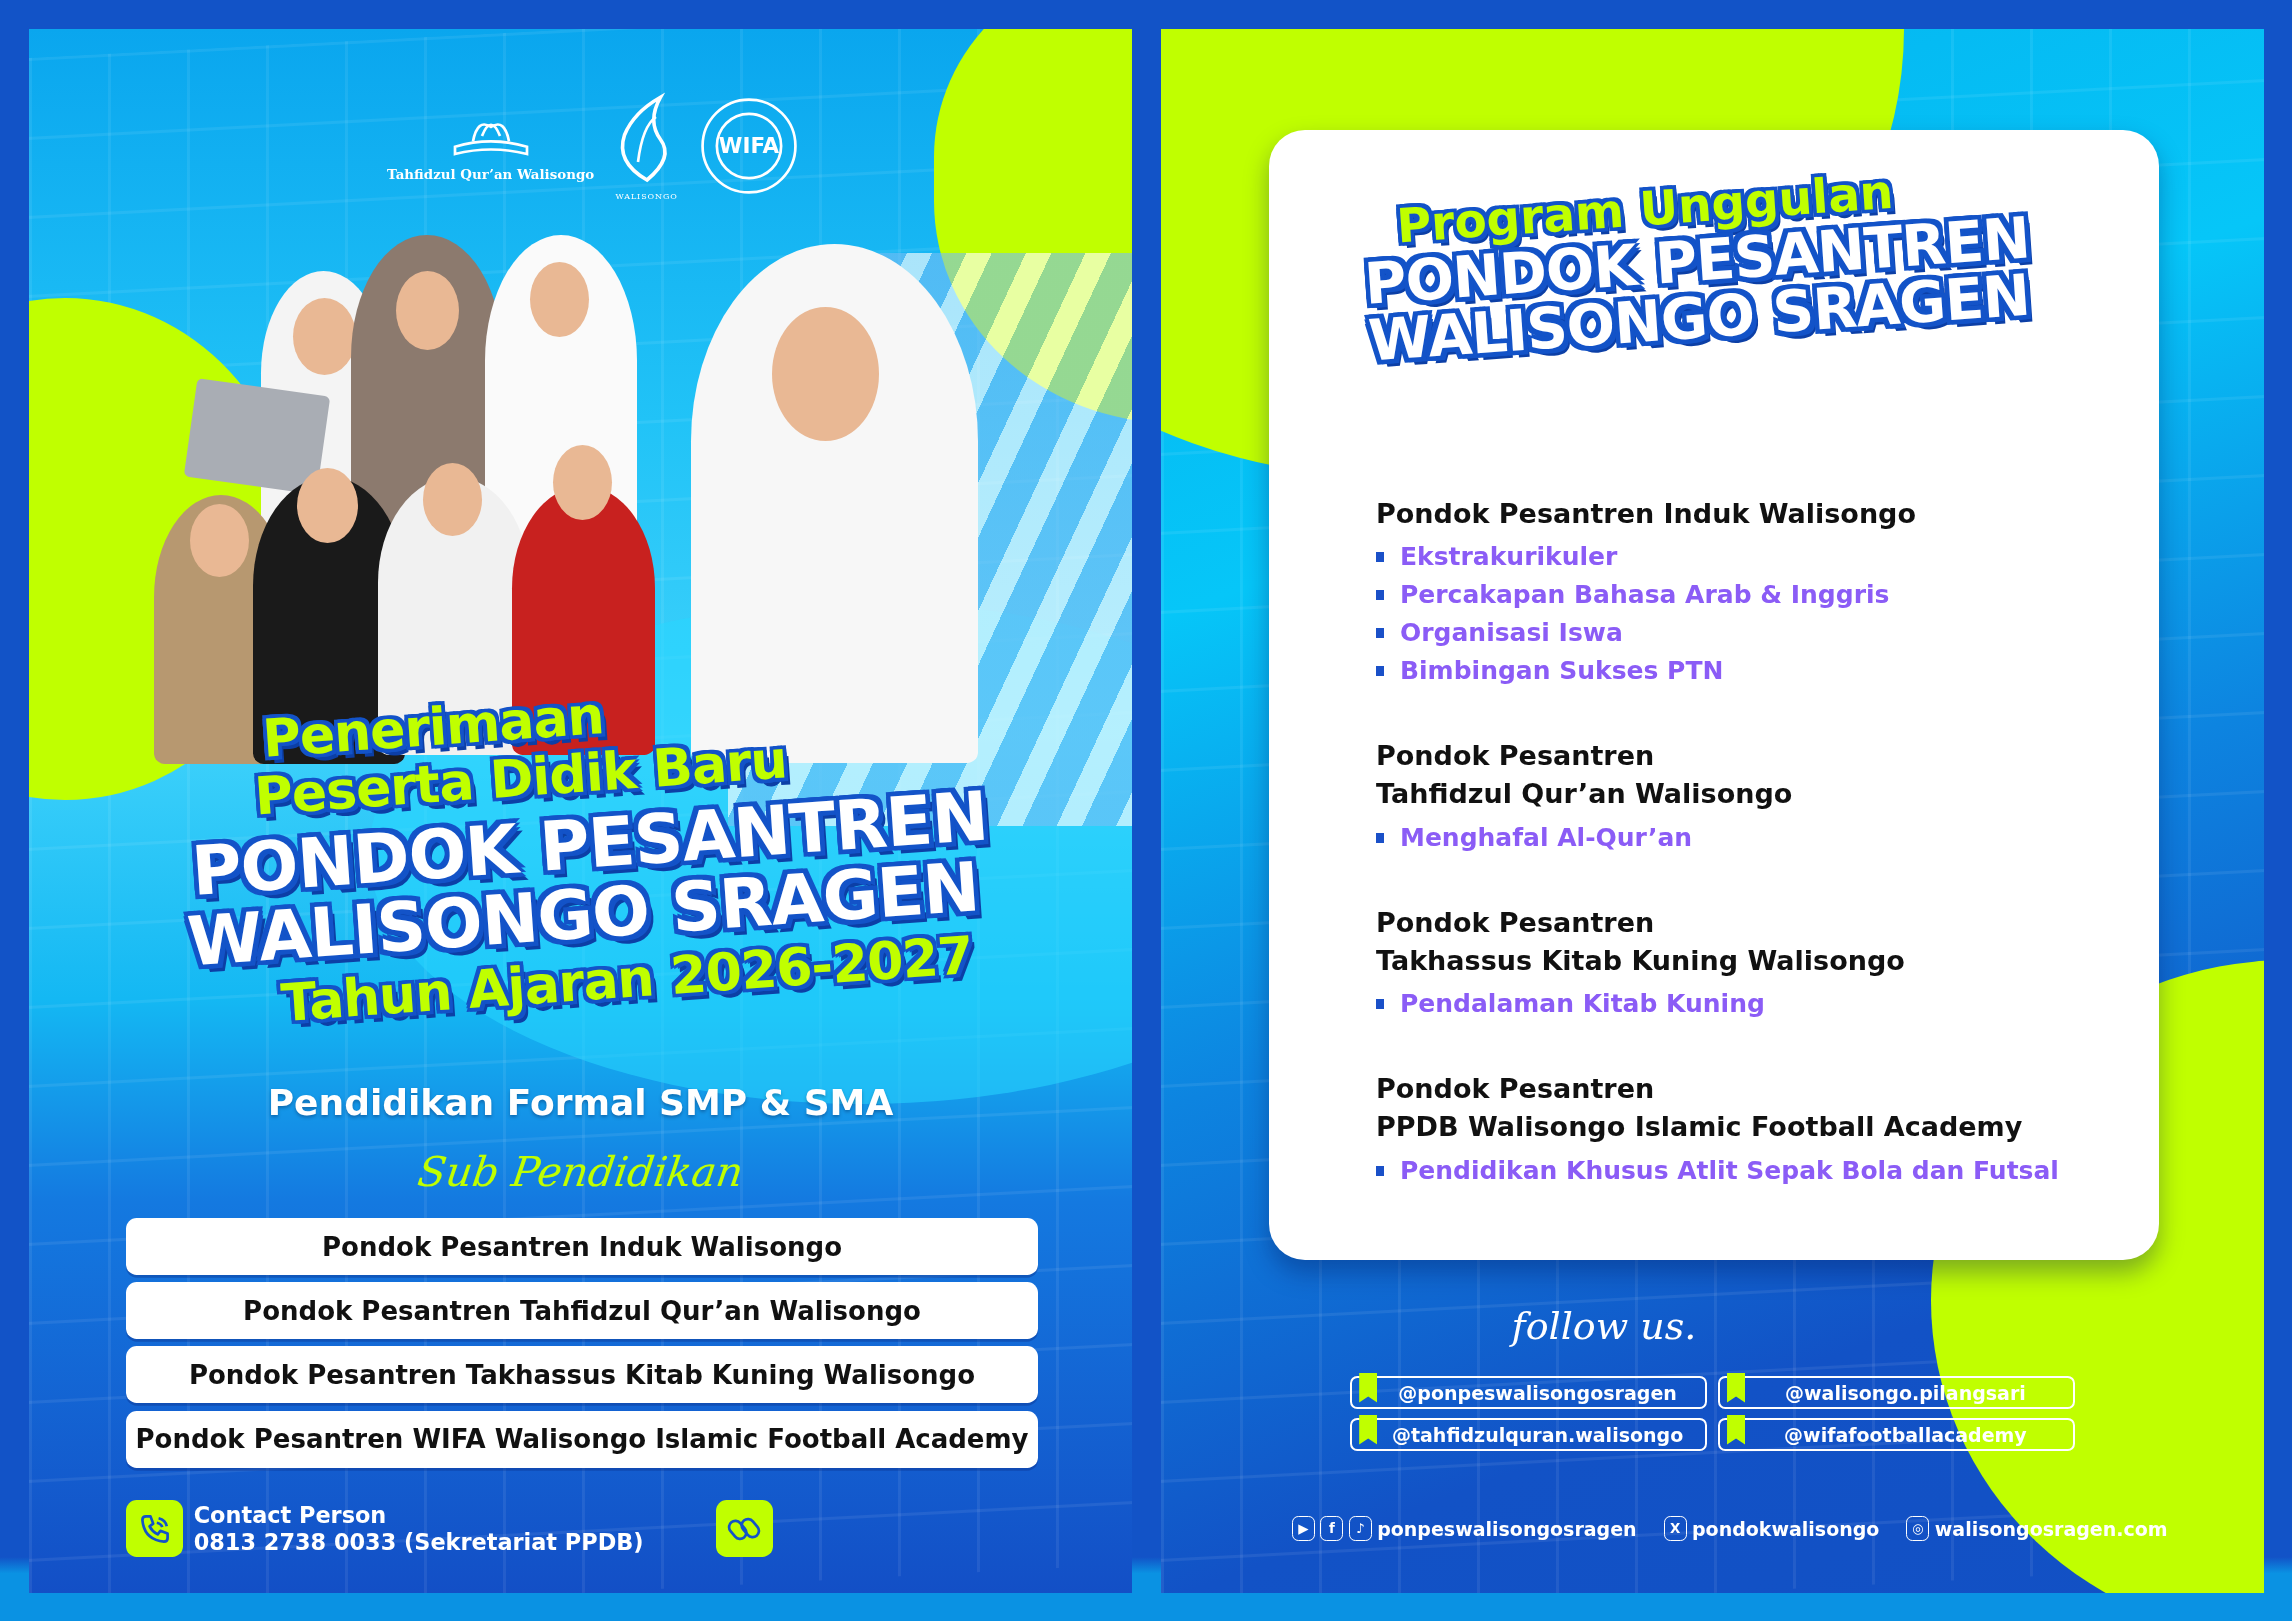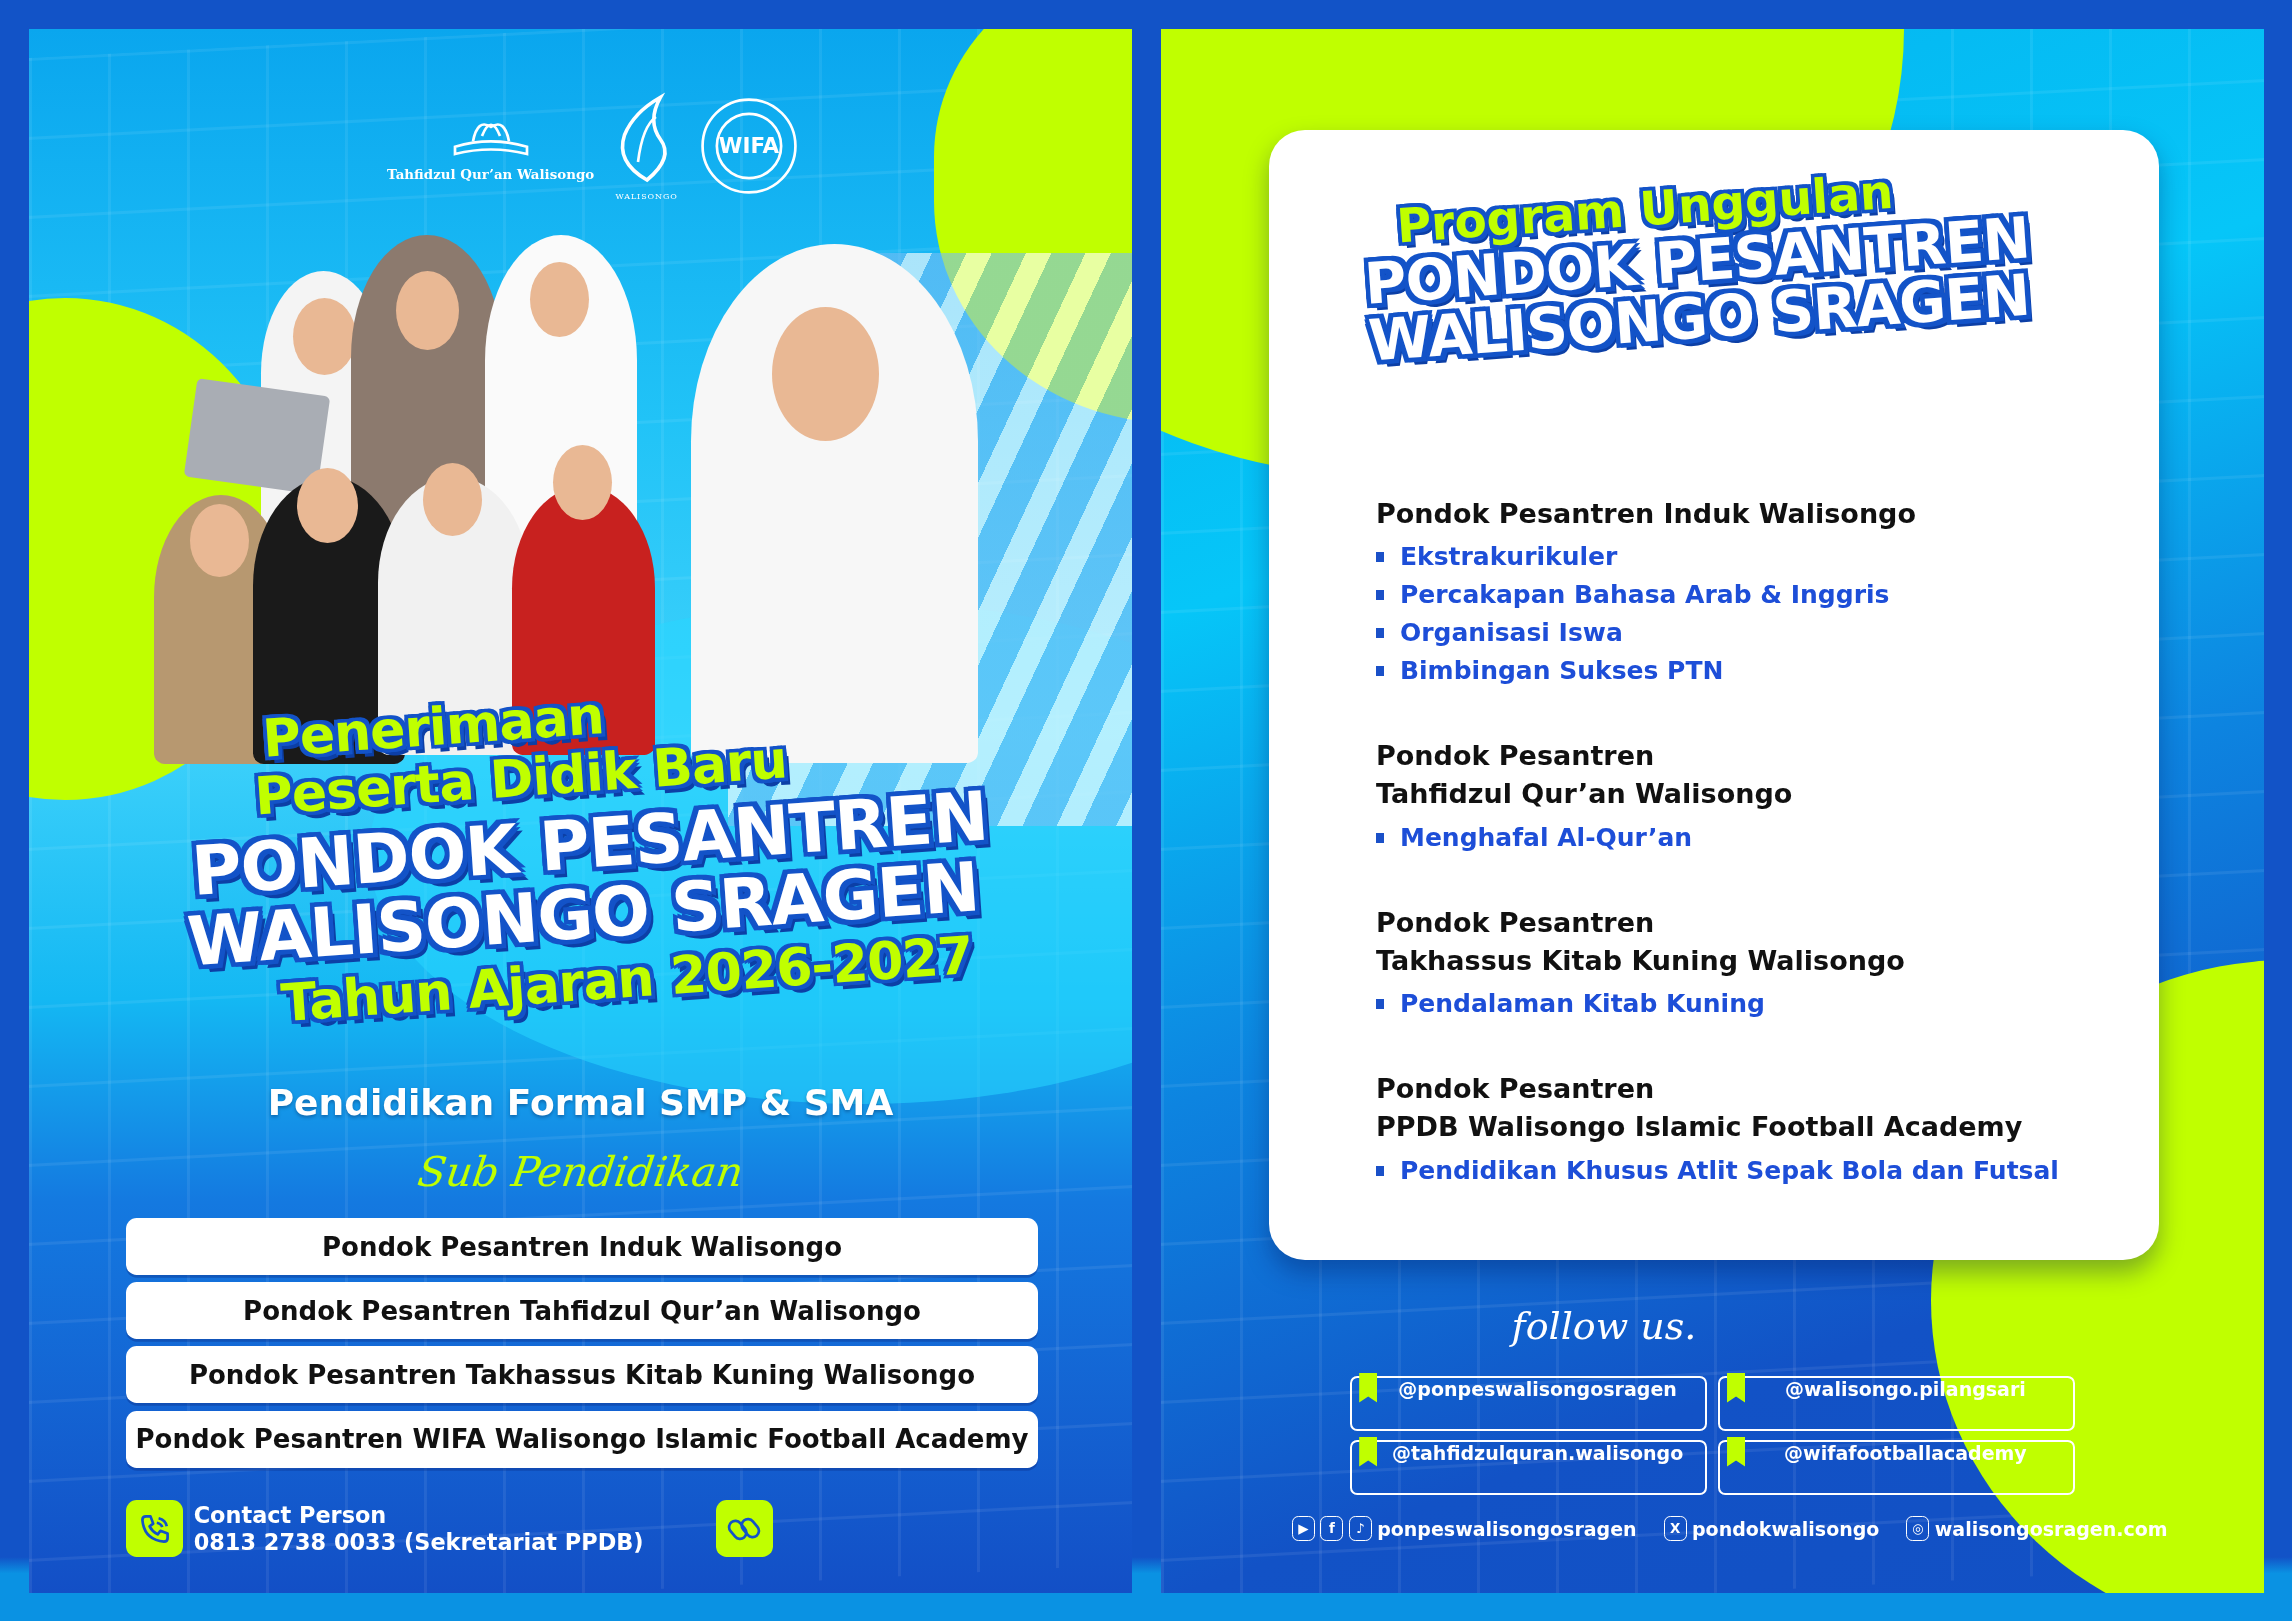--- a/index.html
+++ b/index.html
@@ -79,26 +79,26 @@
   .card { position: absolute; left: 108px; top: 101px; width: 890px; height: 1130px; background: #fff; border-radius: 36px; box-shadow: 0 12.5px 25px rgba(0,20,90,0.35); }
   .pu-head { position: absolute; left: 90px; top: 72px; width: 734px; transform: rotate(-4deg); transform-origin: left top; }
   .pu-lime { font-family: "DejaVu Sans", sans-serif; font-weight: bold; color: #c0ff00; font-size: 47px; line-height: 54px; margin-left: 36px;
     text-shadow: 3.6px 0 #1353c8, -3.6px 0 #1353c8, 0 3.6px #1353c8, 0 -3.6px #1353c8, 3.6px 3.6px #1353c8, -3.6px -3.6px #1353c8, 3.6px -3.6px #1353c8, -3.6px 3.6px #1353c8, 4.5px 6.3px #0c3fa6; }
   .pu-white { font-family: "DejaVu Sans", sans-serif; font-weight: bold; color: #fff; font-size: 57px; line-height: 57px; letter-spacing: -0.9px;
     text-shadow: 4.5px 0 #1353c8, -4.5px 0 #1353c8, 0 4.5px #1353c8, 0 -4.5px #1353c8, 4.5px 4.5px #1353c8, -4.5px -4.5px #1353c8, 4.5px -4.5px #1353c8, -4.5px 4.5px #1353c8, 5.4px 7.2px #0c3fa6; }
   .programs { position: absolute; left: 107px; top: 365px; width: 734px; }
   .program { margin-bottom: 47px; }
   .program-name { color: #111; font-weight: bold; font-size: 27px; line-height: 38px; font-family: "DejaVu Sans", sans-serif; }
   .program-items { list-style: none; margin-top: 5.4px; }
-  .program-item { color: #1d4ed8; font-weight: bold; font-size: 25px; line-height: 38px; font-family: "DejaVu Sans", sans-serif; display: flex; align-items: center; }
+  .program-item { color: #8b5cf6; font-weight: bold; font-size: 25px; line-height: 38px; font-family: "DejaVu Sans", sans-serif; display: flex; align-items: center; }
   .bullet { display: inline-block; width: 8px; height: 9.9px; background: #1a50c8; margin-right: 16px; }
 
   .follow { position: absolute; top: 1275px; left: 0; width: 886px; text-align: center; color: #fff; font-family: "DejaVu Serif", serif; font-style: italic; font-size: 38px; }
   .handles { position: absolute; top: 1347px; left: 189px; width: 725px; display: grid; grid-template-columns: 1fr 1fr; gap: 9px 10.7px; }
-  .handle { position: relative; height: 55px; border: 2.7px solid #fff; border-radius: 7.2px; display: flex; justify-content: center; color: #fff; font-weight: bold; font-size: 19px; font-family: "DejaVu Sans", sans-serif; padding-left: 18px; }
+  .handle { position: relative; height: 33px; border: 2.7px solid #fff; border-radius: 7.2px; display: flex; align-items: center; justify-content: center; color: #fff; font-weight: bold; font-size: 19px; font-family: "DejaVu Sans", sans-serif; padding-left: 18px; }
   .ribbon { position: absolute; left: 7.2px; top: -5.4px; width: 18px; height: 30px; background: #c0ff00; clip-path: polygon(0 0, 100% 0, 100% 100%, 50% 80%, 0 100%); }
   .socials { position: absolute; top: 1487px; left: 131px; width: 860px; display: flex; align-items: center; gap: 27px; color: #fff; font-weight: bold; font-size: 19px; font-family: "DejaVu Sans", sans-serif; }
   .social-group { display: flex; align-items: center; gap: 5.4px; }
   .sicon { width: 23px; height: 25px; border: 1.8px solid #fff; border-radius: 6.3px; display: inline-flex; align-items: center; justify-content: center; font-size: 13.4px; font-weight: bold; }
 </style>
 </head>
 <body>
 
 <div id="left-panel" class="panel">
   <div class="grid"></div>

